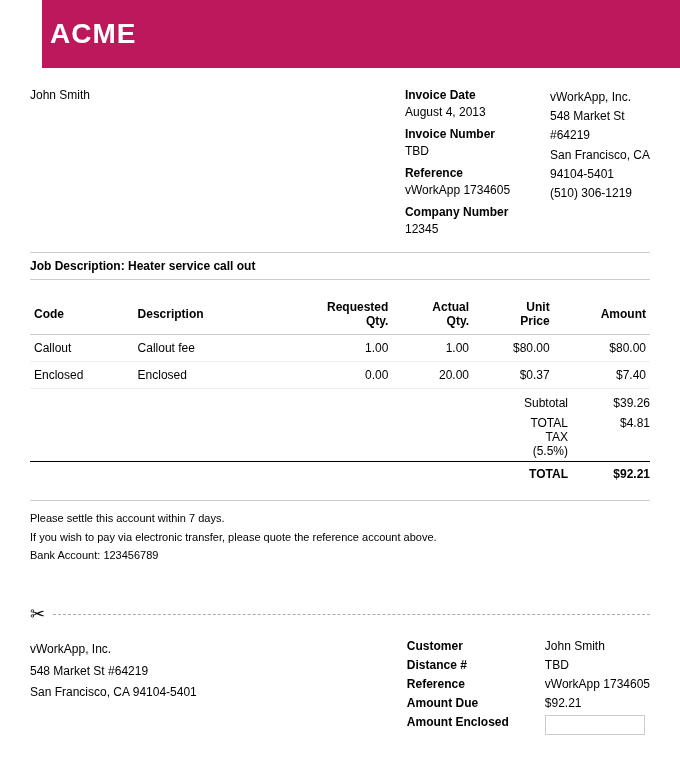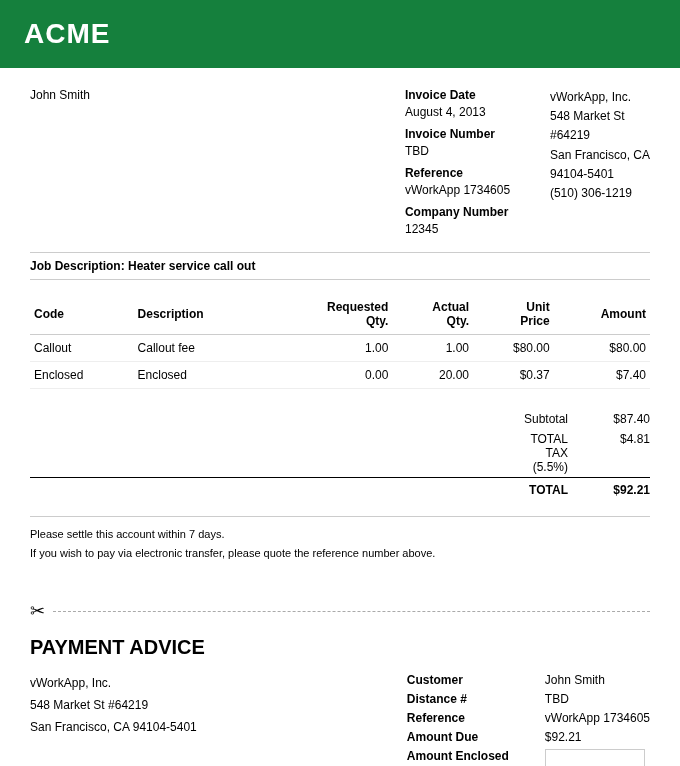--- a/index.html
+++ b/index.html
@@ -6,23 +6,24 @@
     body {
       font-family: Arial, sans-serif;
       font-size: 12px;
       background: #fff;
       color: #000;
       width: 680px;
       min-height: 766px;
     }
 
     .header-bar {
-      background: #15803d;
-      padding: 18px 24px;
+      background: #be185d;
+      padding: 18px 8px;
       margin-bottom: 0;
+      margin-left: 42px;
     }
 
     .header-bar h1 {
       color: #fff;
       font-size: 28px;
       font-weight: 900;
       letter-spacing: 1px;
     }
 
     .invoice-body {
@@ -71,21 +72,21 @@
       padding: 6px 0;
     }
 
     .job-description span {
       font-weight: 700;
     }
 
     table.items-table {
       width: 100%;
       border-collapse: collapse;
-      margin-bottom: 20px;
+      margin-bottom: 4px;
     }
 
     table.items-table thead tr {
       border-bottom: 1px solid #ccc;
     }
 
     table.items-table thead th {
       font-weight: 700;
       font-size: 12px;
       padding: 6px 4px;
@@ -307,46 +308,46 @@
       <td class="right">20.00</td>
       <td class="right">$0.37</td>
       <td class="right">$7.40</td>
     </tr>
       </tbody>
   </table>
 
   <div class="totals-section">
     <div class="totals-row">
       <div class="totals-label">Subtotal</div>
-      <div class="totals-value">$87.40</div>
+      <div class="totals-value">$39.26</div>
     </div>
     <div class="totals-row">
       <div class="totals-label">TOTAL<br>TAX<br>(5.5%)</div>
       <div class="totals-value">$4.81</div>
     </div>
     <div class="totals-row total-final">
       <div class="totals-label">TOTAL</div>
       <div class="totals-value">$92.21</div>
     </div>
   </div>
 
   <div class="footer-notes">
     <div>Please settle this account within 7 days.</div>
-    <div>If you wish to pay via electronic transfer, please quote the reference number above.</div>
+    <div>If you wish to pay via electronic transfer, please quote the reference account above.</div>
+    <div>Bank Account: 123456789</div>
   </div>
 
 </div>
 
 <div class="cut-line">
   <span class="scissors-icon">✂</span>
   <div class="dashed-line"></div>
 </div>
 
 <div class="payment-advice-section">
-  <h2>PAYMENT ADVICE</h2>
 
   <div class="payment-advice-body">
 
     <div class="payment-to">
       <div>vWorkApp, Inc.</div>
       <div>548 Market St #64219</div>
       <div>San Francisco, CA 94104-5401</div>
 
     </div>
 

